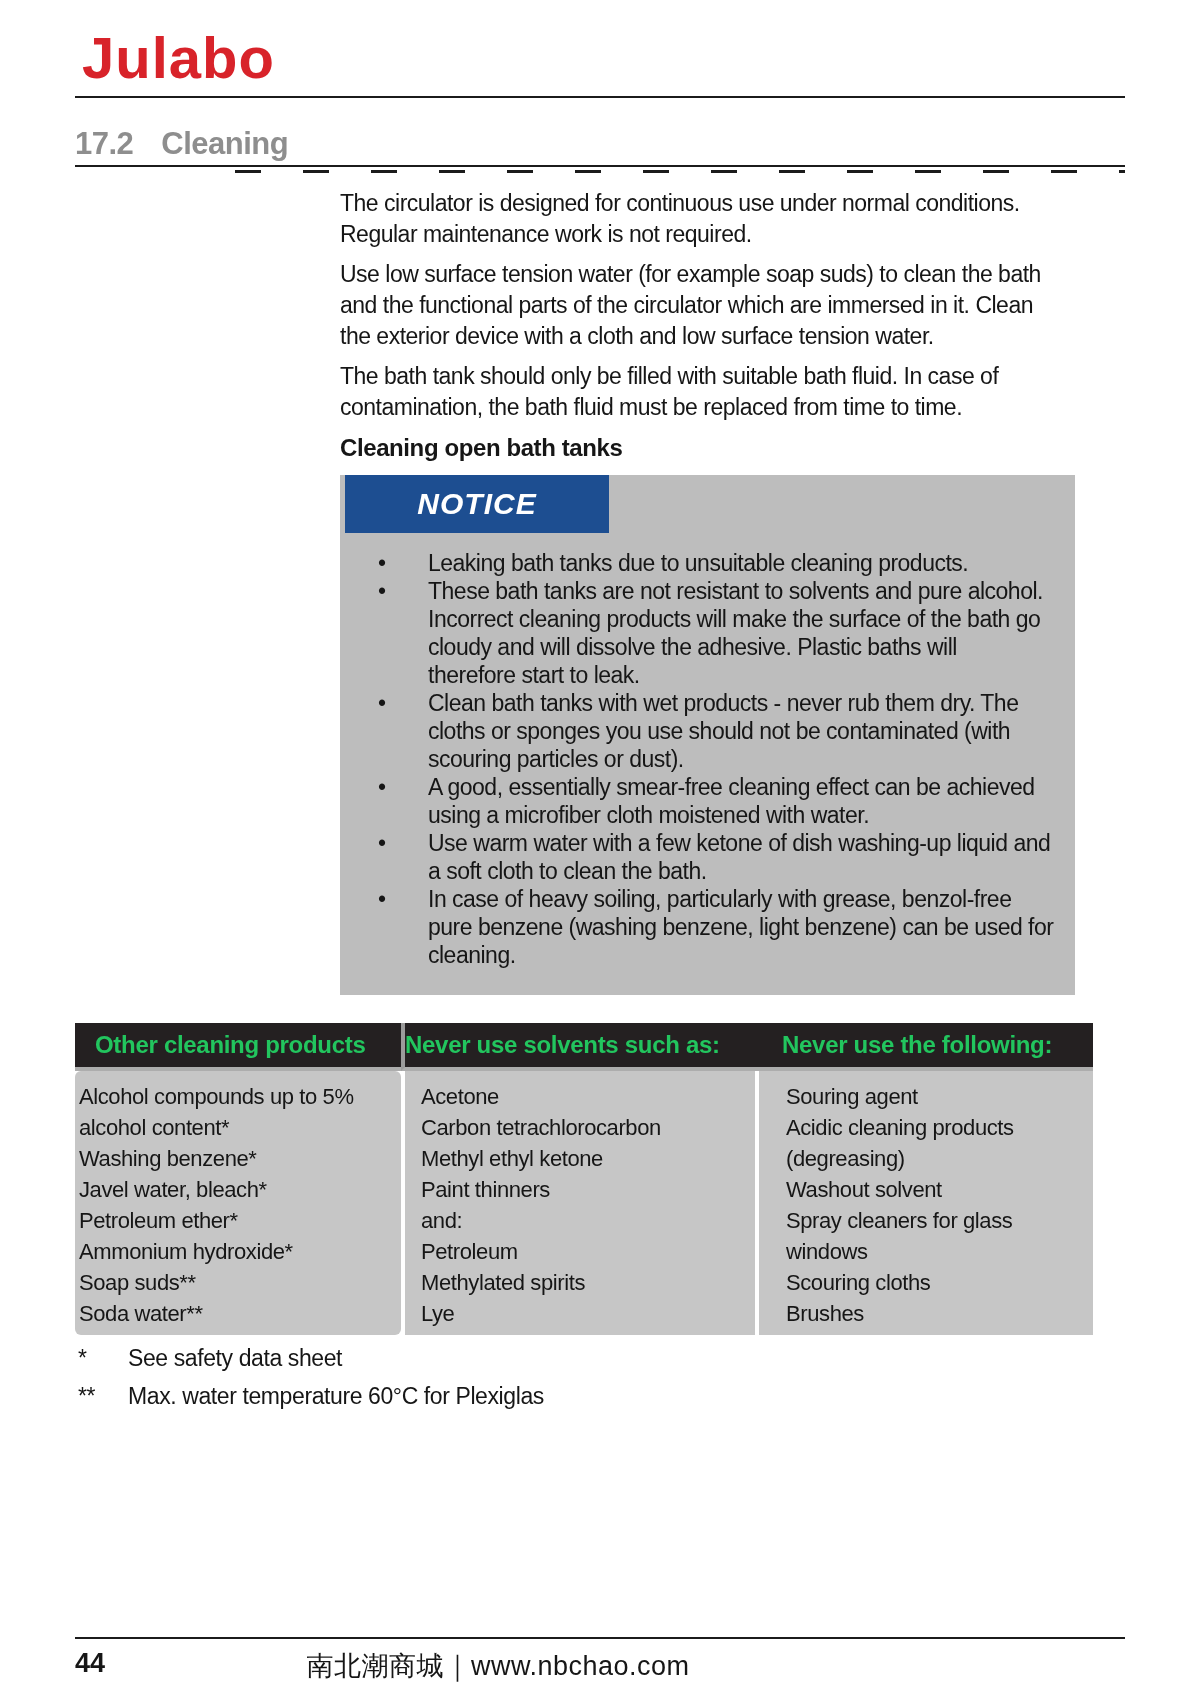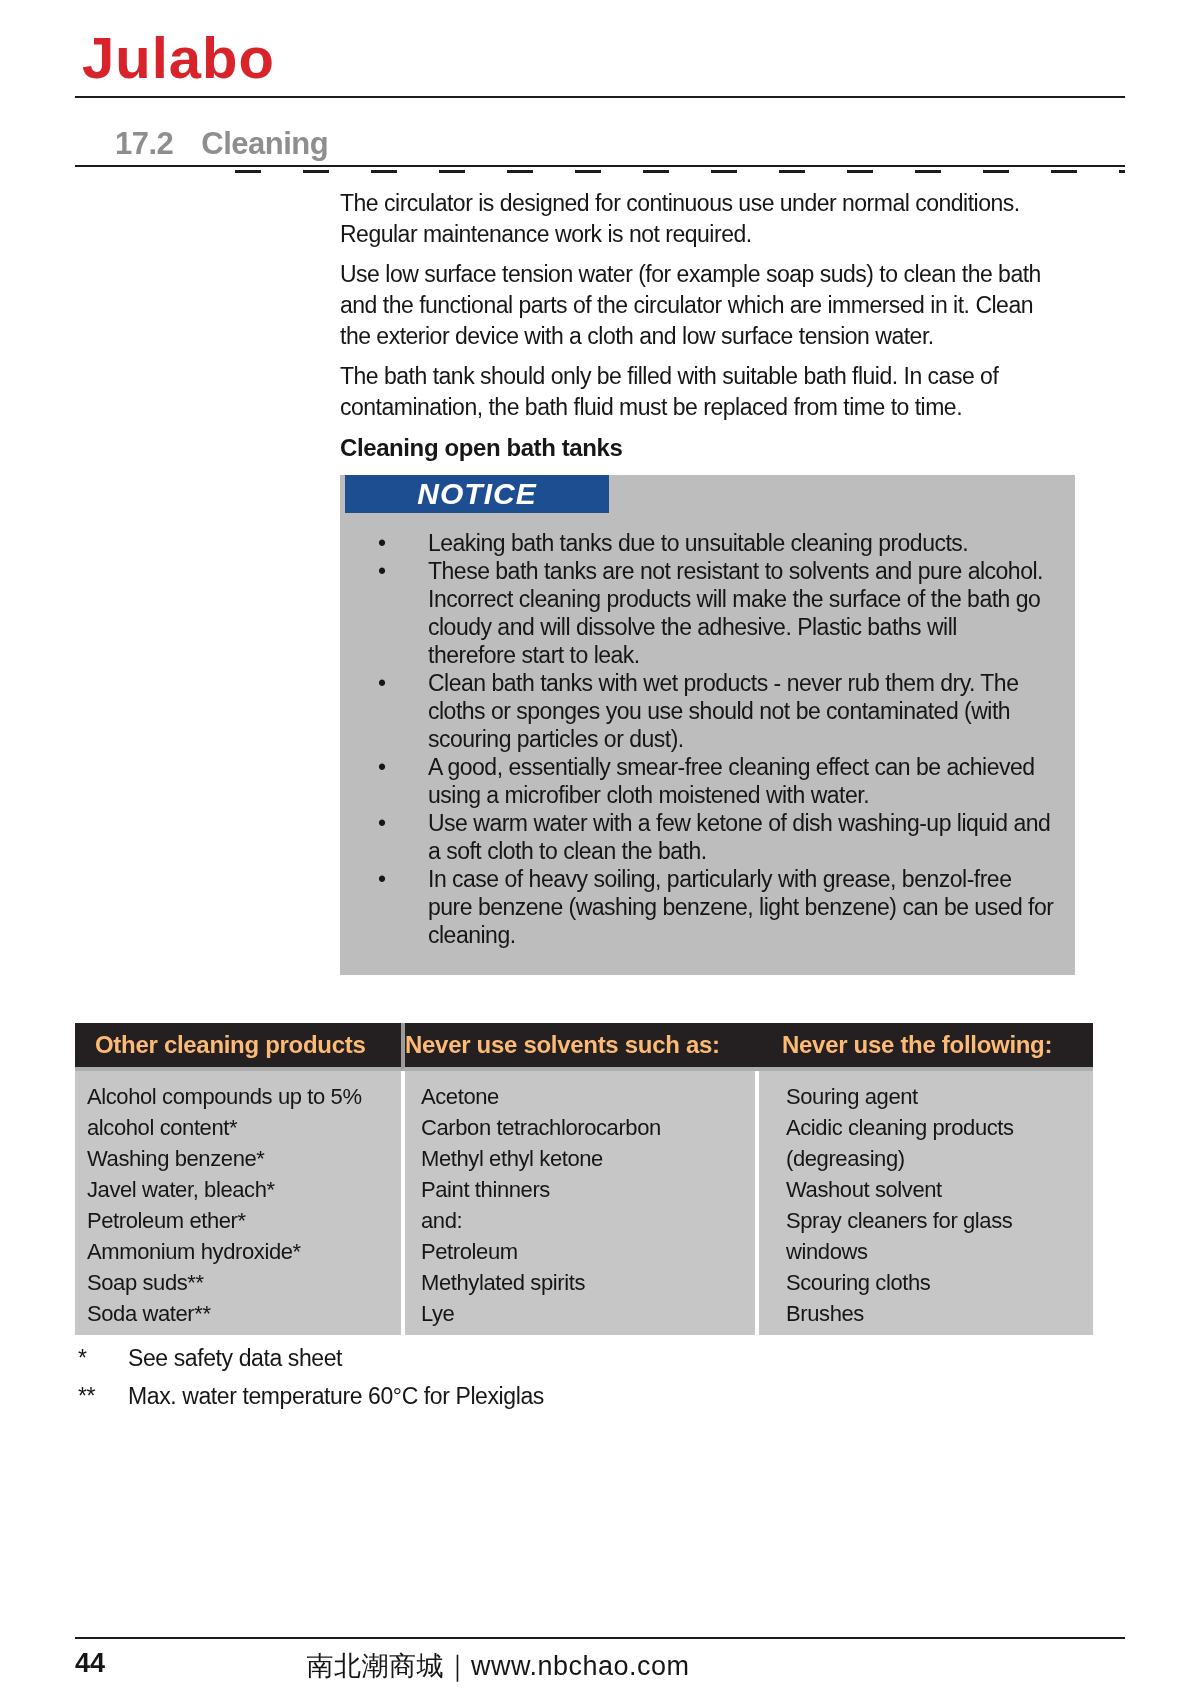--- a/index.html
+++ b/index.html
@@ -25,21 +25,20 @@
     position:absolute;left:82px;top:28px;
     font-size:58px;font-weight:bold;color:var(--brand-red);
     letter-spacing:1px;line-height:60px;
   }
   .rule{position:absolute;left:75px;width:1050px;height:2px;background:#1b1b1b;}
   .rule-logo{top:96px;}
   .section-heading{
     position:absolute;left:75px;top:126px;
     font-size:31px;font-weight:bold;color:var(--heading-gray);
     letter-spacing:-0.5px;
-    margin-left:40px;
   }
   .section-heading .num{margin-right:28px;}
   .rule-heading{top:165px;}
   .rule-dashes{
     position:absolute;left:235px;top:170px;width:890px;height:3px;
     background:repeating-linear-gradient(to right,#1b1b1b 0 26px,transparent 26px 68px);
   }
 
   
   .main-col{position:absolute;left:340px;top:188px;width:735px;}
@@ -48,53 +47,53 @@
     white-space:pre-line;margin-bottom:9px;width:745px;
   }
   .sub-heading{
     font-size:24px;font-weight:bold;letter-spacing:-0.4px;
     margin:10px 0 12px 0;line-height:30px;
   }
 
   
   .notice-box{background:var(--notice-bg);width:735px;padding-bottom:26px;}
   .notice-label{
-    margin:5px 0 0 5px;width:264px;height:38px;background:var(--notice-blue);
+    margin:5px 0 0 5px;width:264px;height:58px;background:var(--notice-blue);
     color:#ffffff;font-size:30px;font-weight:bold;font-style:italic;
     letter-spacing:1px;display:flex;align-items:center;justify-content:center;
   }
   .notice-list{margin-top:16px;}
   .bullet-row{display:flex;}
   .bullet-dot{
     width:50px;padding-left:38px;font-size:23px;line-height:28px;flex:0 0 88px;
   }
   .bullet-text{
     flex:1;font-size:23px;line-height:28px;letter-spacing:-0.5px;
     white-space:pre-line;padding-right:8px;
   }
 
   
   .products-table{
     position:absolute;left:75px;top:1023px;width:1018px;
     display:grid;grid-template-columns:326px 354px 338px;
   }
   .th{
-    background:var(--thead-bg);color:#fdba74;font-weight:bold;font-size:24px;
+    background:var(--thead-bg);color:#22c55e;font-weight:bold;font-size:24px;
     letter-spacing:-0.3px;height:48px;display:flex;align-items:center;
     border-bottom:4px solid #adadad;
   }
   .th.c1{padding-left:20px;}
   .th.c2{padding-left:0;border-left:4px solid #9b9b9b;}
   .th.c3{padding-left:27px;}
   .td{
     background:var(--tbody-bg);font-size:22px;line-height:31px;
     letter-spacing:-0.4px;white-space:pre-line;
     padding-top:10px;padding-bottom:6px;min-height:264px;
   }
-  .td.c1{padding-left:12px;}
+  .td.c1{padding-left:4px;border-radius:6px;}
   .td.c2{padding-left:16px;border-left:4px solid #ffffff;}
   .td.c3{padding-left:27px;border-left:4px solid #ffffff;}
 
   
   .footnotes{position:absolute;left:78px;top:1343px;width:900px;}
   .footnote{display:flex;margin-bottom:7px;font-size:23px;line-height:31px;letter-spacing:-0.4px;}
   .footnote .marker{flex:0 0 50px;}
 
   
   .rule-footer{top:1637px;height:2px;}

